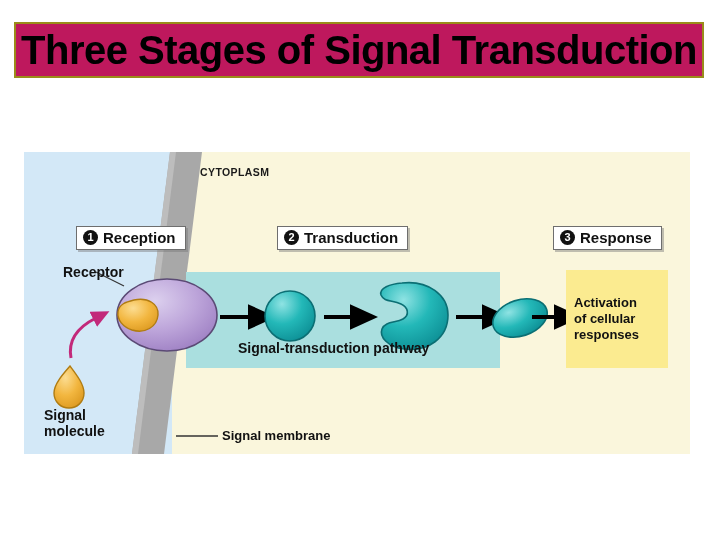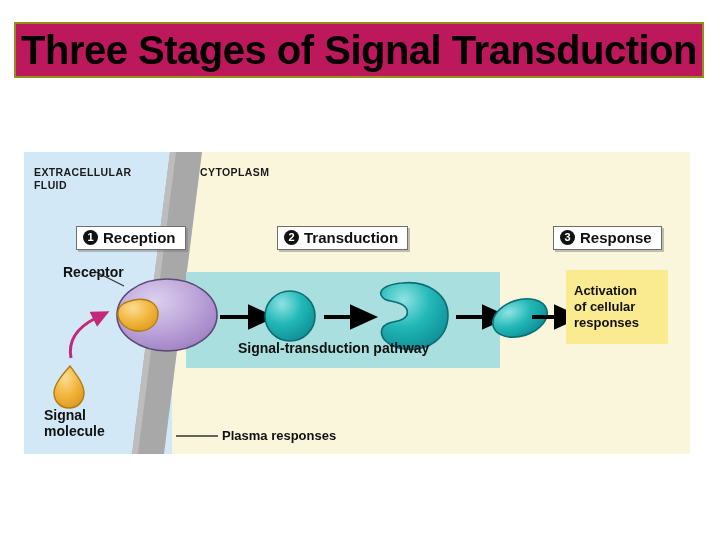--- a/index.html
+++ b/index.html
@@ -147,21 +147,21 @@
     white-space: nowrap;
     margin-left: 8px;
   }
 
   
   #response-box {
     position: absolute;
     left: 542px;
     top: 118px;
     width: 102px;
-    height: 74px;
+    height: 98px;
     background: #fbeb90;
     display: flex;
     align-items: center;
     padding-left: 8px;
     box-sizing: border-box;
   }
   #response-text {
     font-size: 13px;
     font-weight: 700;
     color: #111111;
@@ -189,22 +189,20 @@
   <div class="bg-extracellular"></div>
   <div class="bg-cytoplasm"></div>
 
   <svg class="membrane" viewBox="0 0 120 302">
     <polygon points="46,0 78,0 40,302 8,302" fill="#a8a8a8"></polygon>
     <polygon points="46,0 52,0 14,302 8,302" fill="#bdbdbd"></polygon>
   </svg>
 
   <div class="pathway-box"></div>
 
-  <div class="region-label" id="label-extracellular">EXTRACELLULAR
-FLUID</div>
   <div class="region-label" id="label-cytoplasm">CYTOPLASM</div>
 
   <svg class="overlay" viewBox="0 0 666 302">
     <defs>
       <radialGradient id="gradPurple" cx="38%" cy="30%" r="75%">
         <stop offset="0%" stop-color="#dcd0ee"></stop>
         <stop offset="55%" stop-color="#bda5da"></stop>
         <stop offset="100%" stop-color="#9f81c4"></stop>
       </radialGradient>
       <radialGradient id="gradOrange" cx="38%" cy="28%" r="78%">
@@ -270,21 +268,21 @@
   <div class="stage-box" id="stage-3">
     <span class="stage-num">3</span>
     <span class="stage-label">Response</span>
   </div>
 
   <div class="annot" id="annot-receptor">Receptor</div>
 
   <div class="annot" id="annot-signal">Signal
 molecule</div>
 
-  <div class="annot" id="annot-membrane">Plasma responses</div>
+  <div class="annot" id="annot-membrane">Signal membrane</div>
 
   <div id="pathway-caption">Signal-transduction pathway</div>
 
   <div id="response-box">
     <div id="response-text">Activation
 of cellular
 responses</div>
   </div>
 
 </div>

